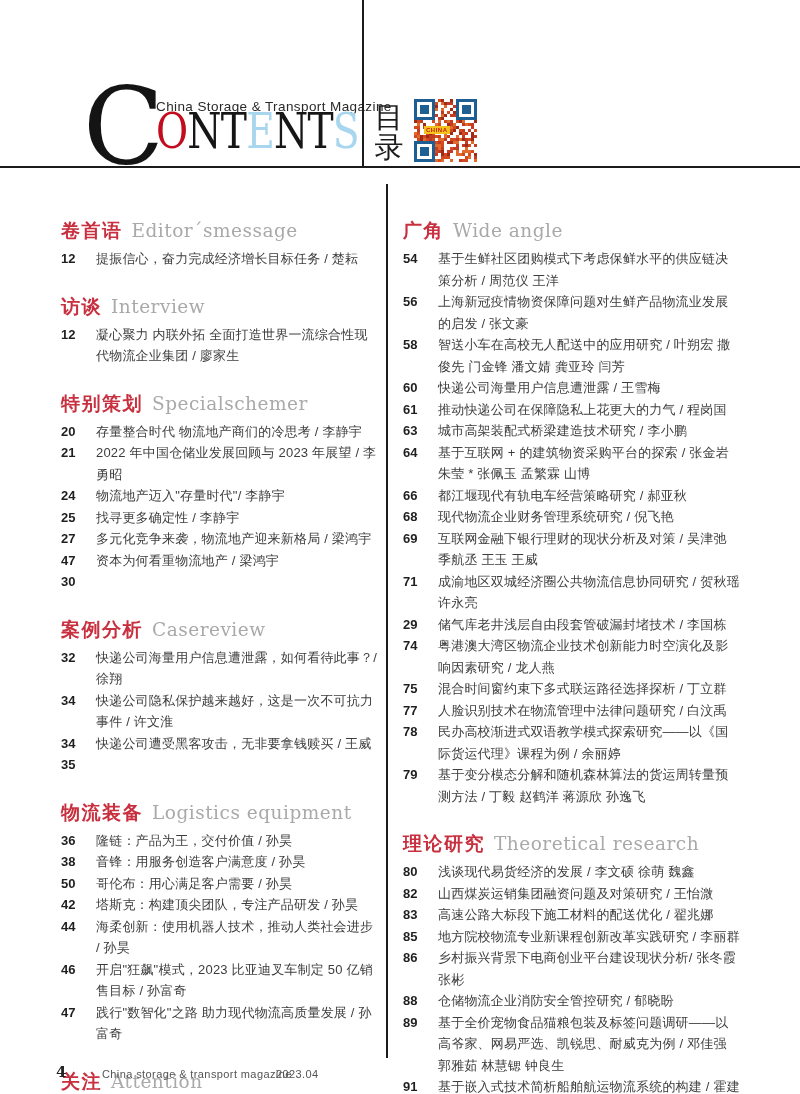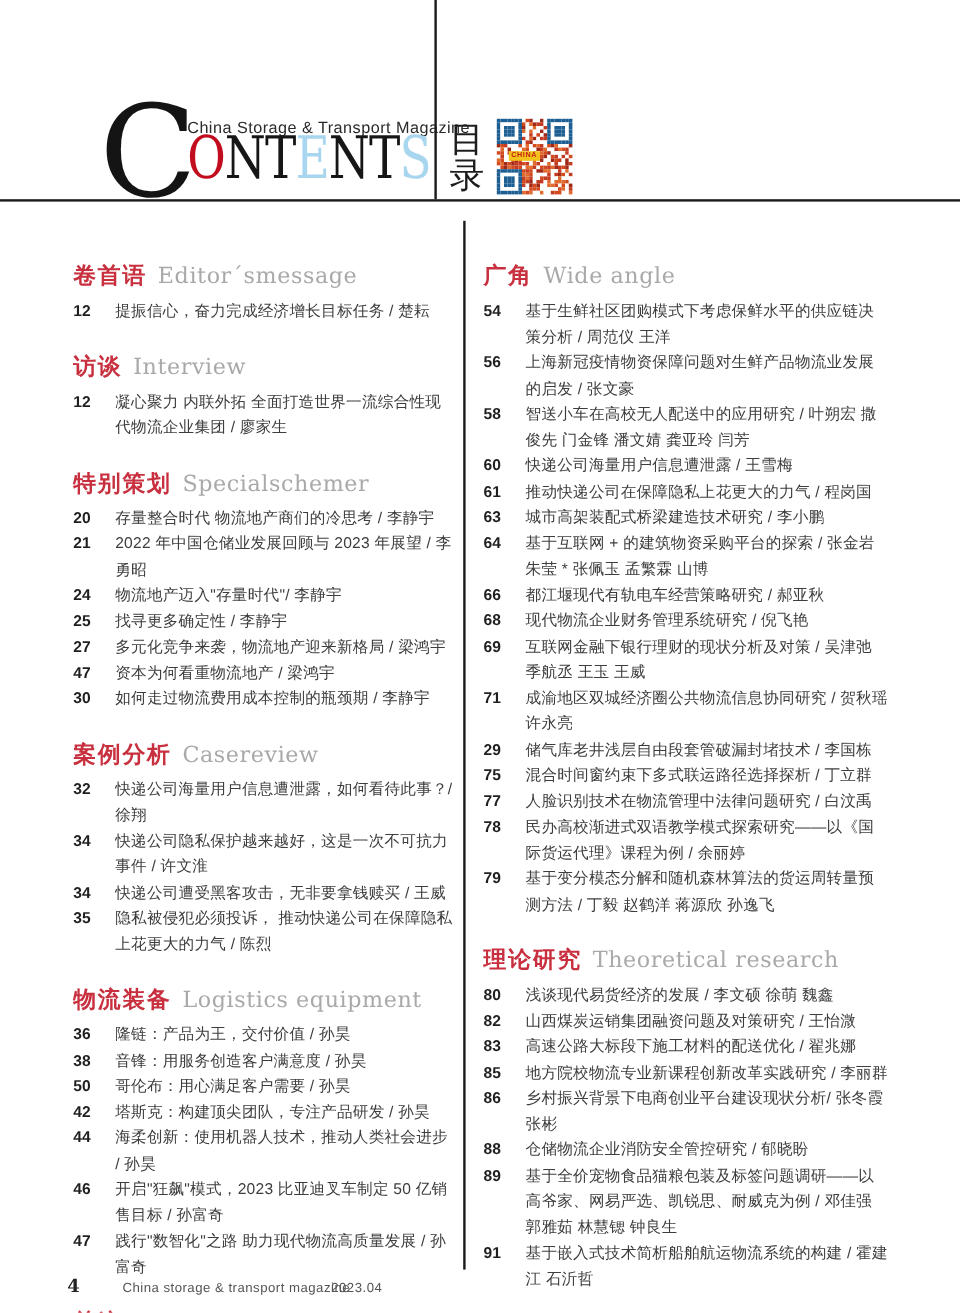--- a/index.html
+++ b/index.html
@@ -545,40 +545,38 @@
           <div class="item">
             <span class="num">27</span>
             <span class="txt">多元化竞争来袭，物流地产迎来新格局 / 梁鸿宇</span>
           </div>
           <div class="item">
             <span class="num">47</span>
             <span class="txt">资本为何看重物流地产 / 梁鸿宇</span>
           </div>
           <div class="item">
             <span class="num">30</span>
-            <span class="txt">如何走过物流费用成本控制的瓶颈期 / 李静宇</span>
           </div>
         </div>
         <div class="section">
           <div class="section-title"><span class="stitle-cn">案例分析</span><span class="stitle-en">Casereview</span></div>
           <div class="item">
             <span class="num">32</span>
             <span class="txt">快递公司海量用户信息遭泄露，如何看待此事？/ 徐翔</span>
           </div>
           <div class="item">
             <span class="num">34</span>
             <span class="txt">快递公司隐私保护越来越好，这是一次不可抗力事件 / 许文淮</span>
           </div>
           <div class="item">
             <span class="num">34</span>
             <span class="txt">快递公司遭受黑客攻击，无非要拿钱赎买 / 王威</span>
           </div>
           <div class="item">
             <span class="num">35</span>
-            <span class="txt">隐私被侵犯必须投诉， 推动快递公司在保障隐私上花更大的力气 / 陈烈</span>
           </div>
         </div>
         <div class="section">
           <div class="section-title"><span class="stitle-cn">物流装备</span><span class="stitle-en">Logistics equipment</span></div>
           <div class="item">
             <span class="num">36</span>
             <span class="txt">隆链：产品为王，交付价值 / 孙昊</span>
           </div>
           <div class="item">
             <span class="num">38</span>
@@ -658,20 +656,24 @@
           </div>
           <div class="item">
             <span class="num">71</span>
             <span class="txt">成渝地区双城经济圈公共物流信息协同研究 / 贺秋瑶 许永亮</span>
           </div>
           <div class="item">
             <span class="num">29</span>
             <span class="txt">储气库老井浅层自由段套管破漏封堵技术 / 李国栋</span>
           </div>
           <div class="item">
+            <span class="num">74</span>
+            <span class="txt">粤港澳大湾区物流企业技术创新能力时空演化及影响因素研究 / 龙人燕</span>
+          </div>
+          <div class="item">
             <span class="num">75</span>
             <span class="txt">混合时间窗约束下多式联运路径选择探析 / 丁立群</span>
           </div>
           <div class="item">
             <span class="num">77</span>
             <span class="txt">人脸识别技术在物流管理中法律问题研究 / 白汶禹</span>
           </div>
           <div class="item">
             <span class="num">78</span>
             <span class="txt">民办高校渐进式双语教学模式探索研究——以《国际货运代理》课程为例 / 余丽婷</span>

